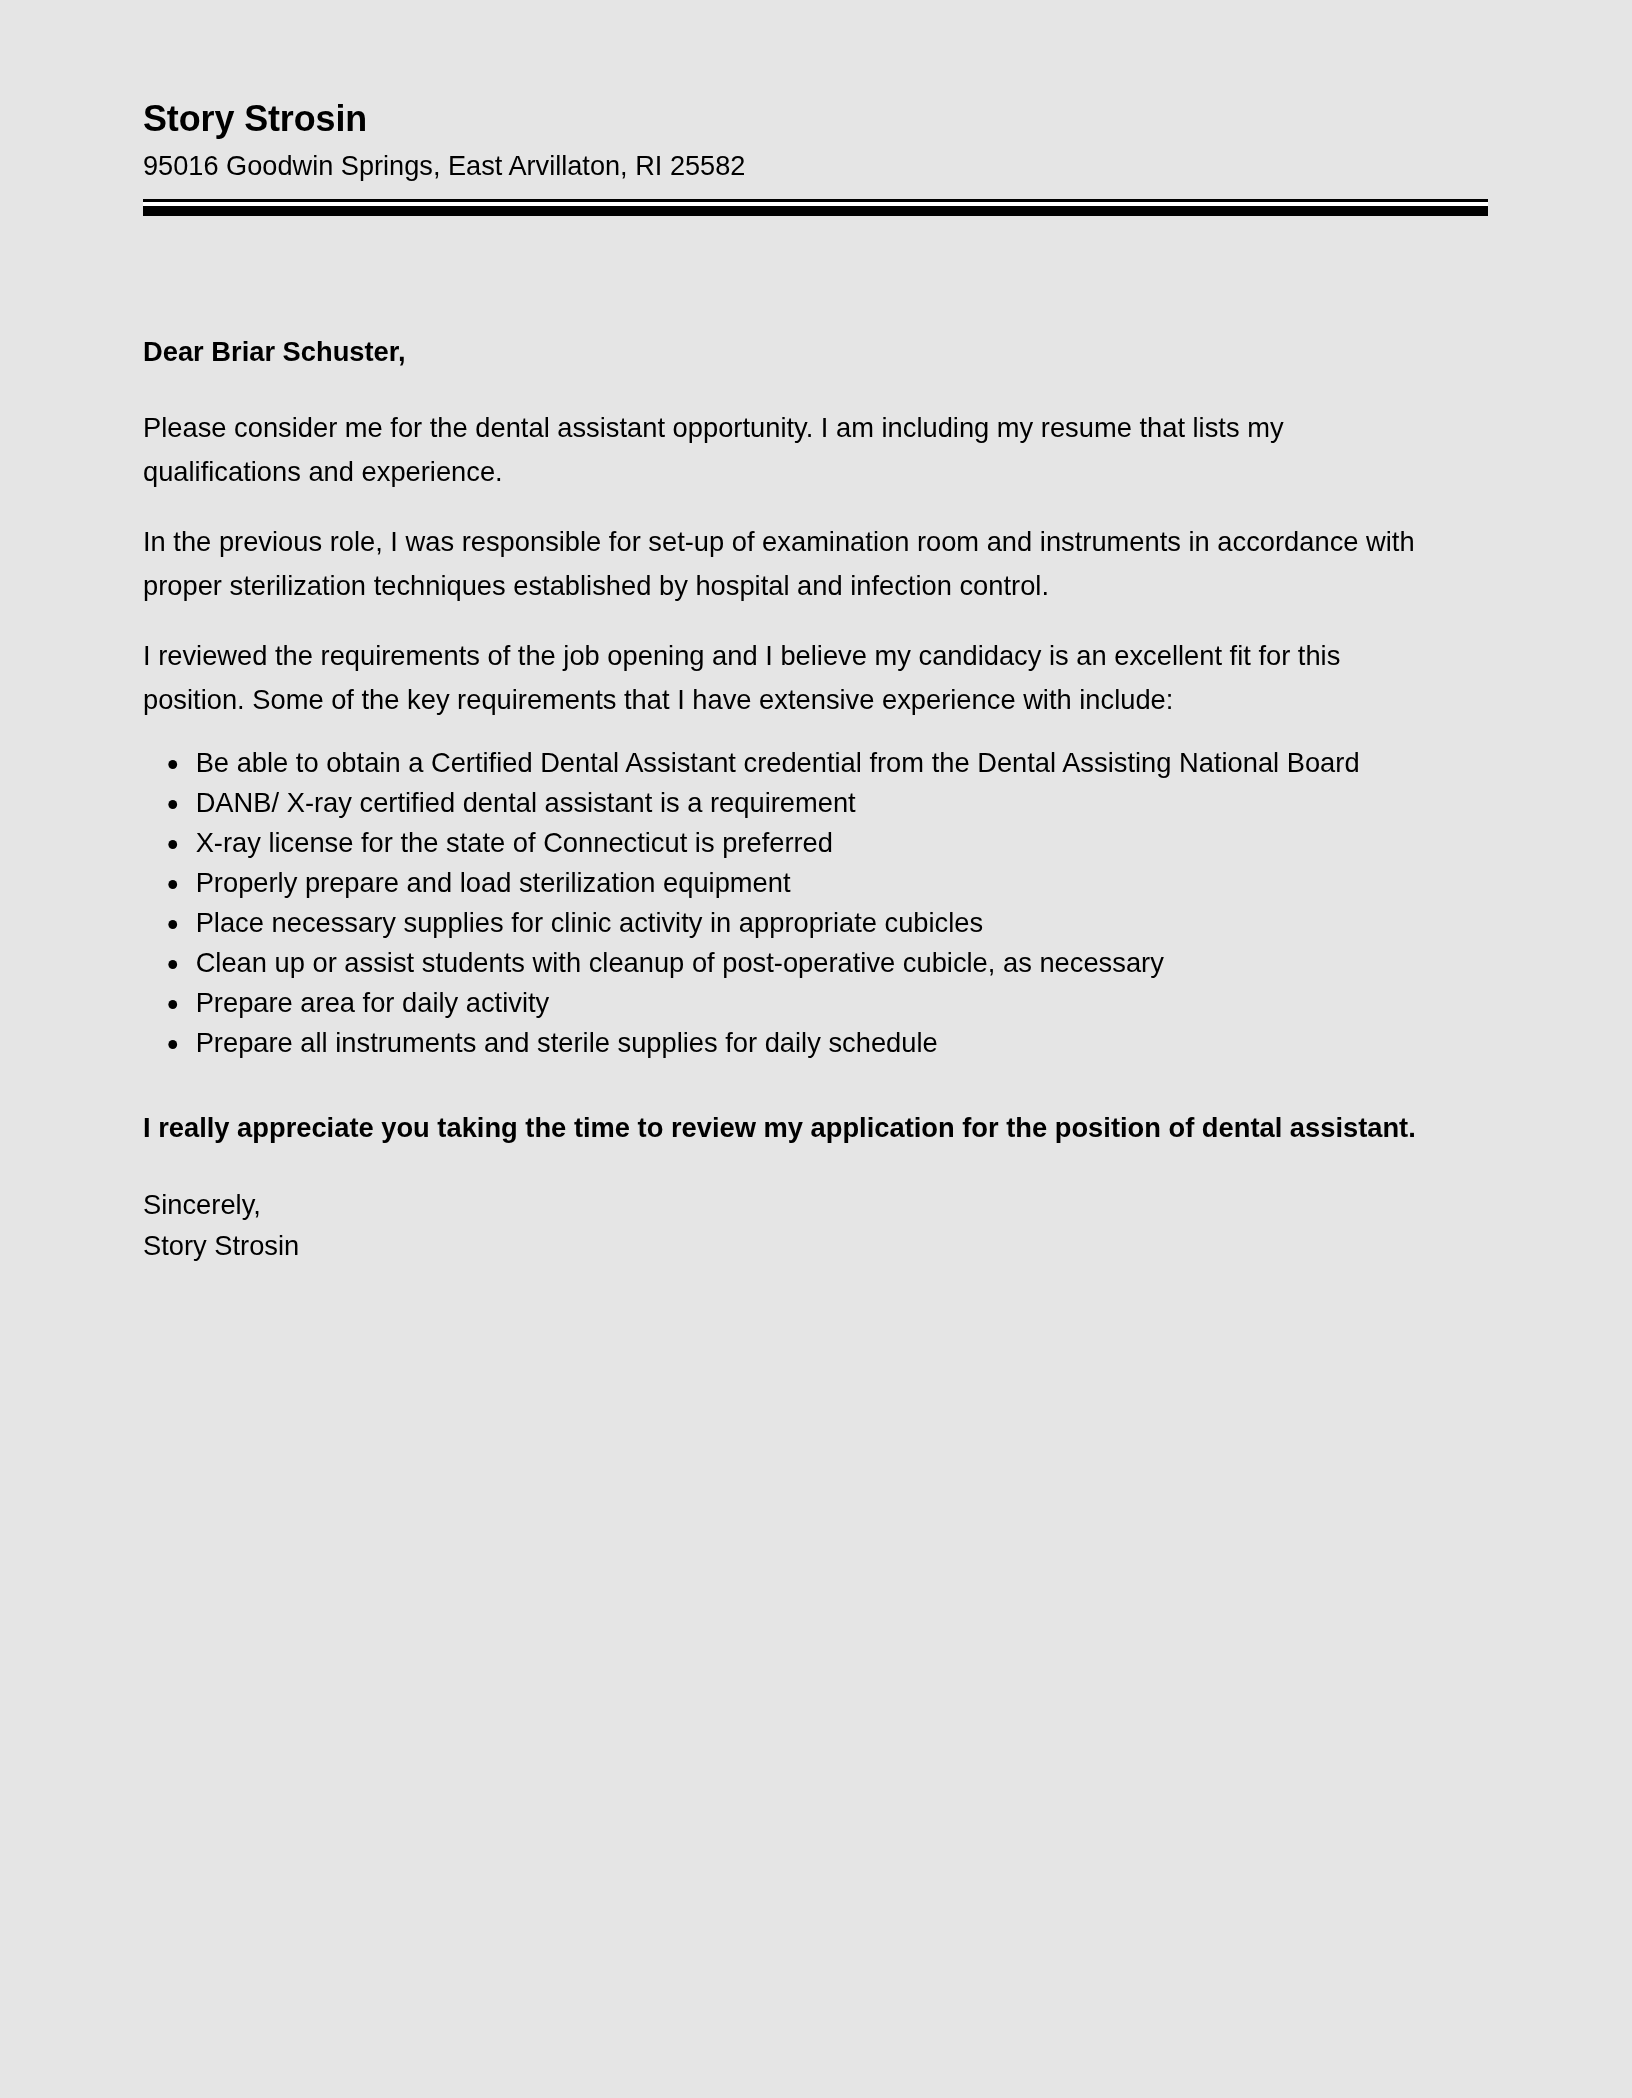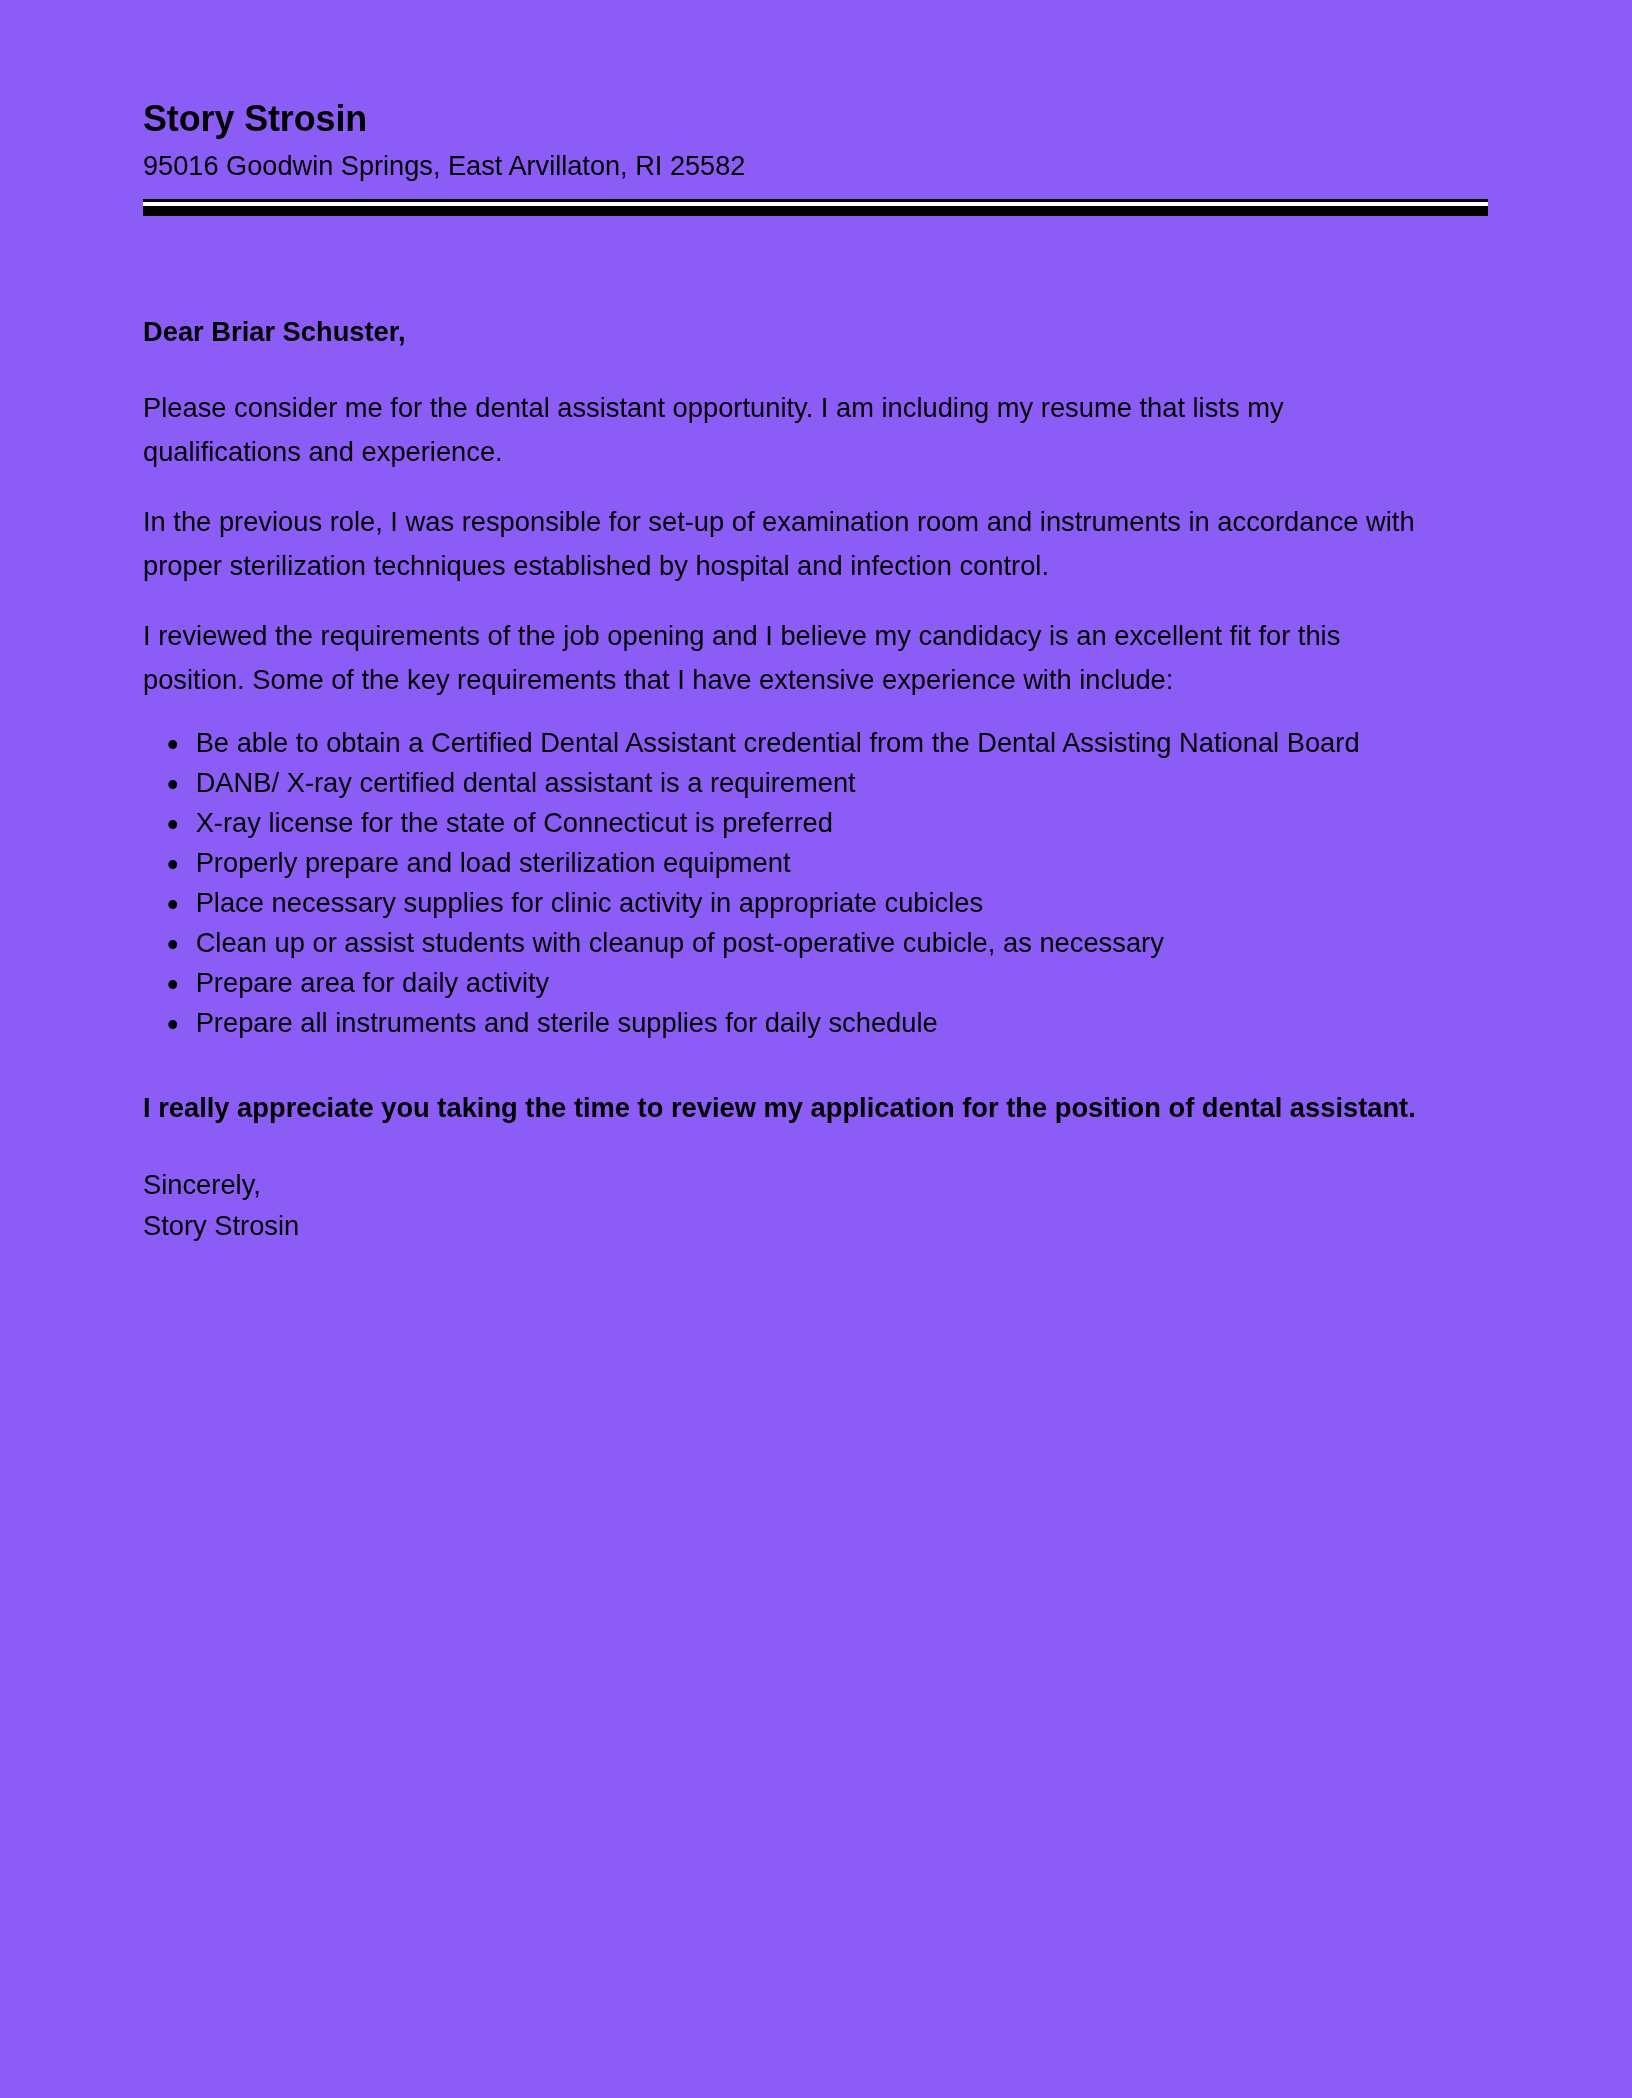--- a/index.html
+++ b/index.html
@@ -11,21 +11,21 @@
 
   body {
     font-family: "Liberation Sans", "DejaVu Sans", sans-serif;
     color: #000000;
   }
 
   .page {
     position: relative;
     width: 1632px;
     height: 2098px;
-    background: #8b5cf6;
+    background: #e5e5e5;
     margin: 0 auto;
     overflow: hidden;
     box-sizing: border-box;
   }
 
   
   .letterhead {
     position: absolute;
     left: 143px;
     top: 96px;
@@ -81,21 +81,21 @@
     top: 7px;
     width: 100%;
     height: 10px;
     background: #000000;
   }
 
   
   .letter-body {
     position: absolute;
     left: 143px;
-    top: 312px;
+    top: 332px;
     width: 1335px;
   }
 
   .salutation {
     font-size: 28px;
     font-weight: bold;
     line-height: 40px;
     margin: 0 0 34px 0;
     transform: scaleX(0.975);
     transform-origin: left center;

